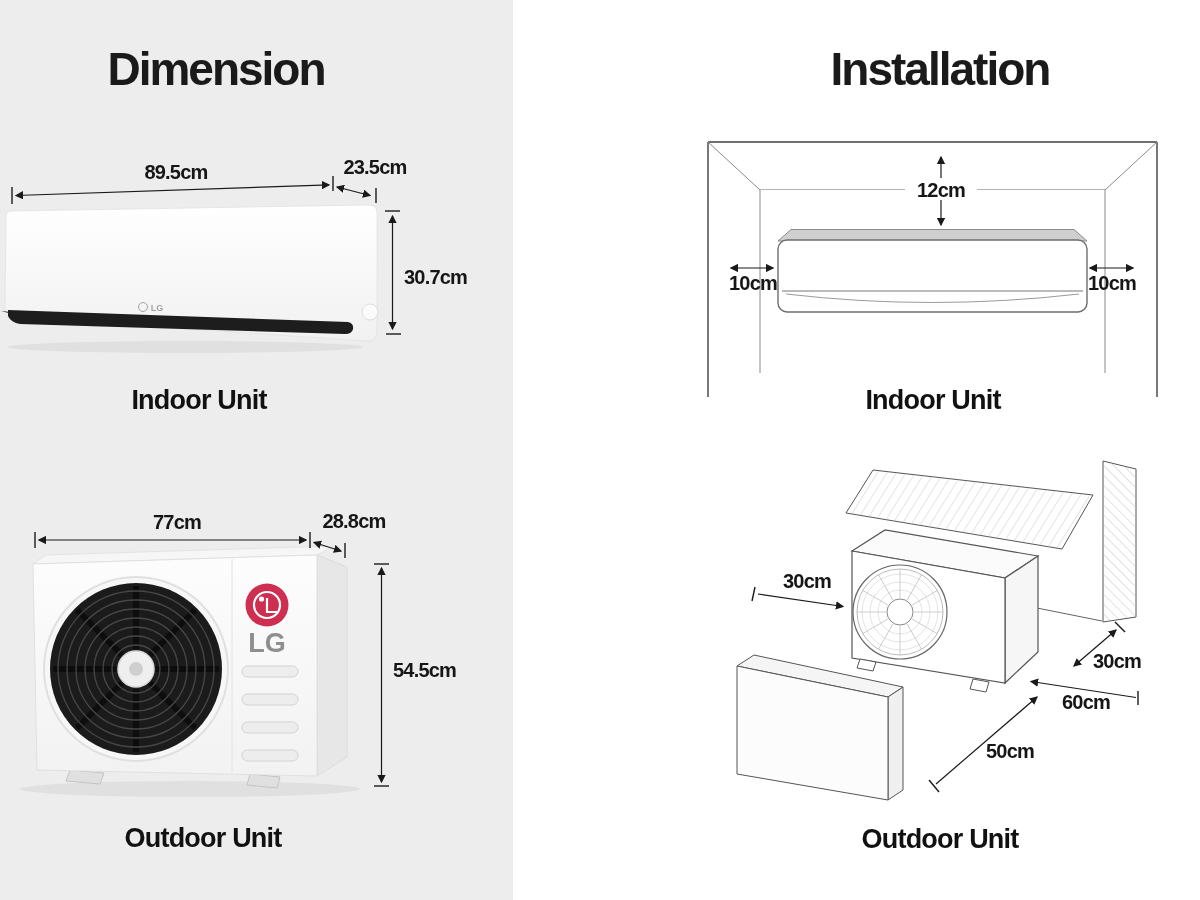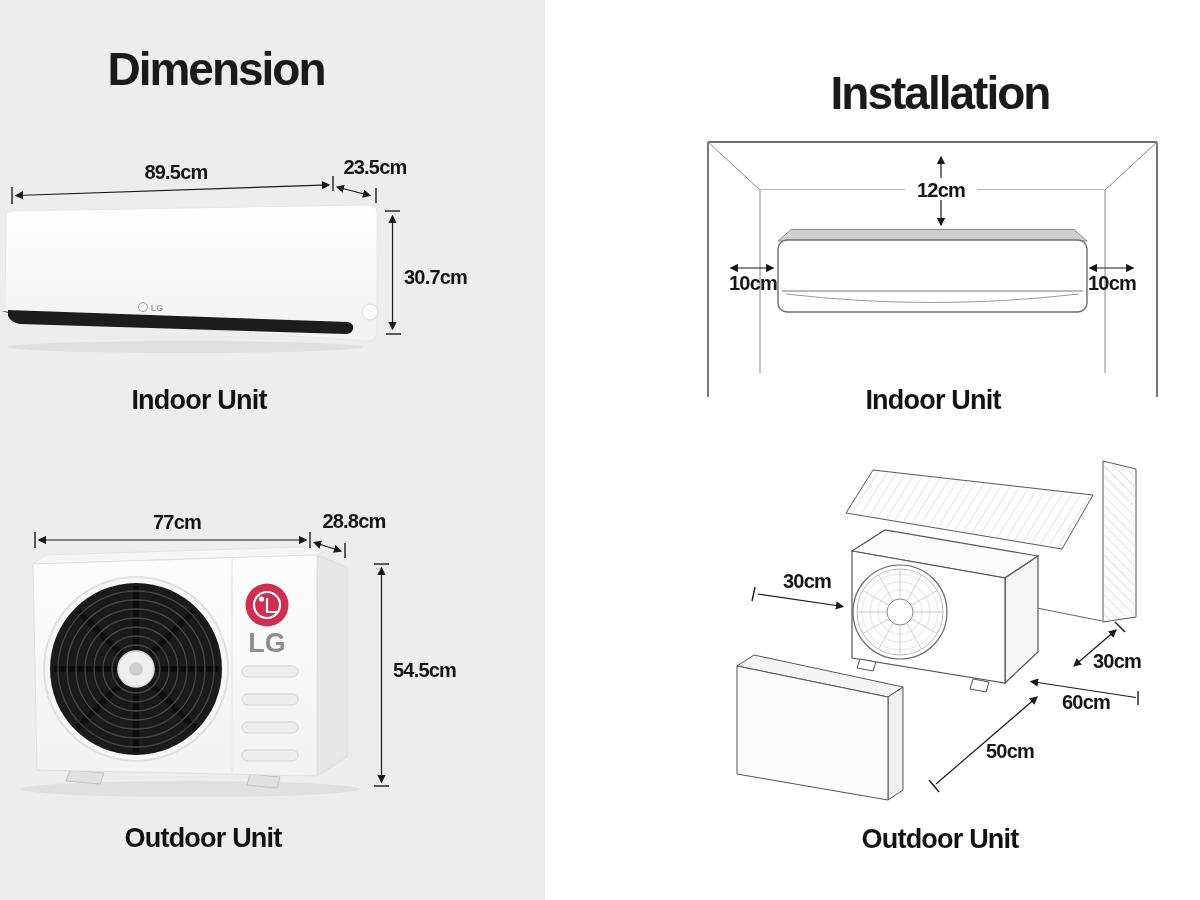--- a/index.html
+++ b/index.html
@@ -1,25 +1,25 @@
 <!DOCTYPE html>
 <html><head>
 <meta charset="utf-8">
 <style>
   html,body{margin:0;padding:0;background:#fff;}
   .stage{position:relative;width:1200px;height:900px;overflow:hidden;
          font-family:"Liberation Sans",sans-serif;color:#161616;}
   .panel{position:absolute;top:0;height:900px;}
-  .panel.left{left:0;width:513px;background:#ededed;padding-left:32px;}
+  .panel.left{left:0;width:513px;background:#ededed;}
   .panel.right{left:578px;width:622px;background:#ffffff;}
   .panel svg{position:absolute;left:0;top:0;}
   h1.sect{position:absolute;margin:0;font-size:46px;font-weight:700;
           letter-spacing:-2px;color:#1a1a1a;line-height:1;text-align:center;}
   .panel.left h1.sect{left:0;top:46px;width:432px;}
-  .panel.right h1.sect{left:112px;top:46px;width:500px;margin-top:24px;}
+  .panel.right h1.sect{left:112px;top:46px;width:500px;}
   text{fill:#161616;}
   .dimtxt{font-size:20px;font-weight:700;letter-spacing:-0.8px;}
   .captxt{font-size:27px;font-weight:700;letter-spacing:-0.8px;fill:#111;}
   .dline{stroke:#1a1a1a;stroke-width:1.2px;fill:none;}
   .tick{stroke:#1a1a1a;stroke-width:1.4px;}
   .lgtxt{font-size:27px;font-weight:700;fill:#8e8e8e;}
   .minilg{font-size:9px;font-weight:700;fill:#a3a3a3;}
 </style>
 </head>
 <body>

